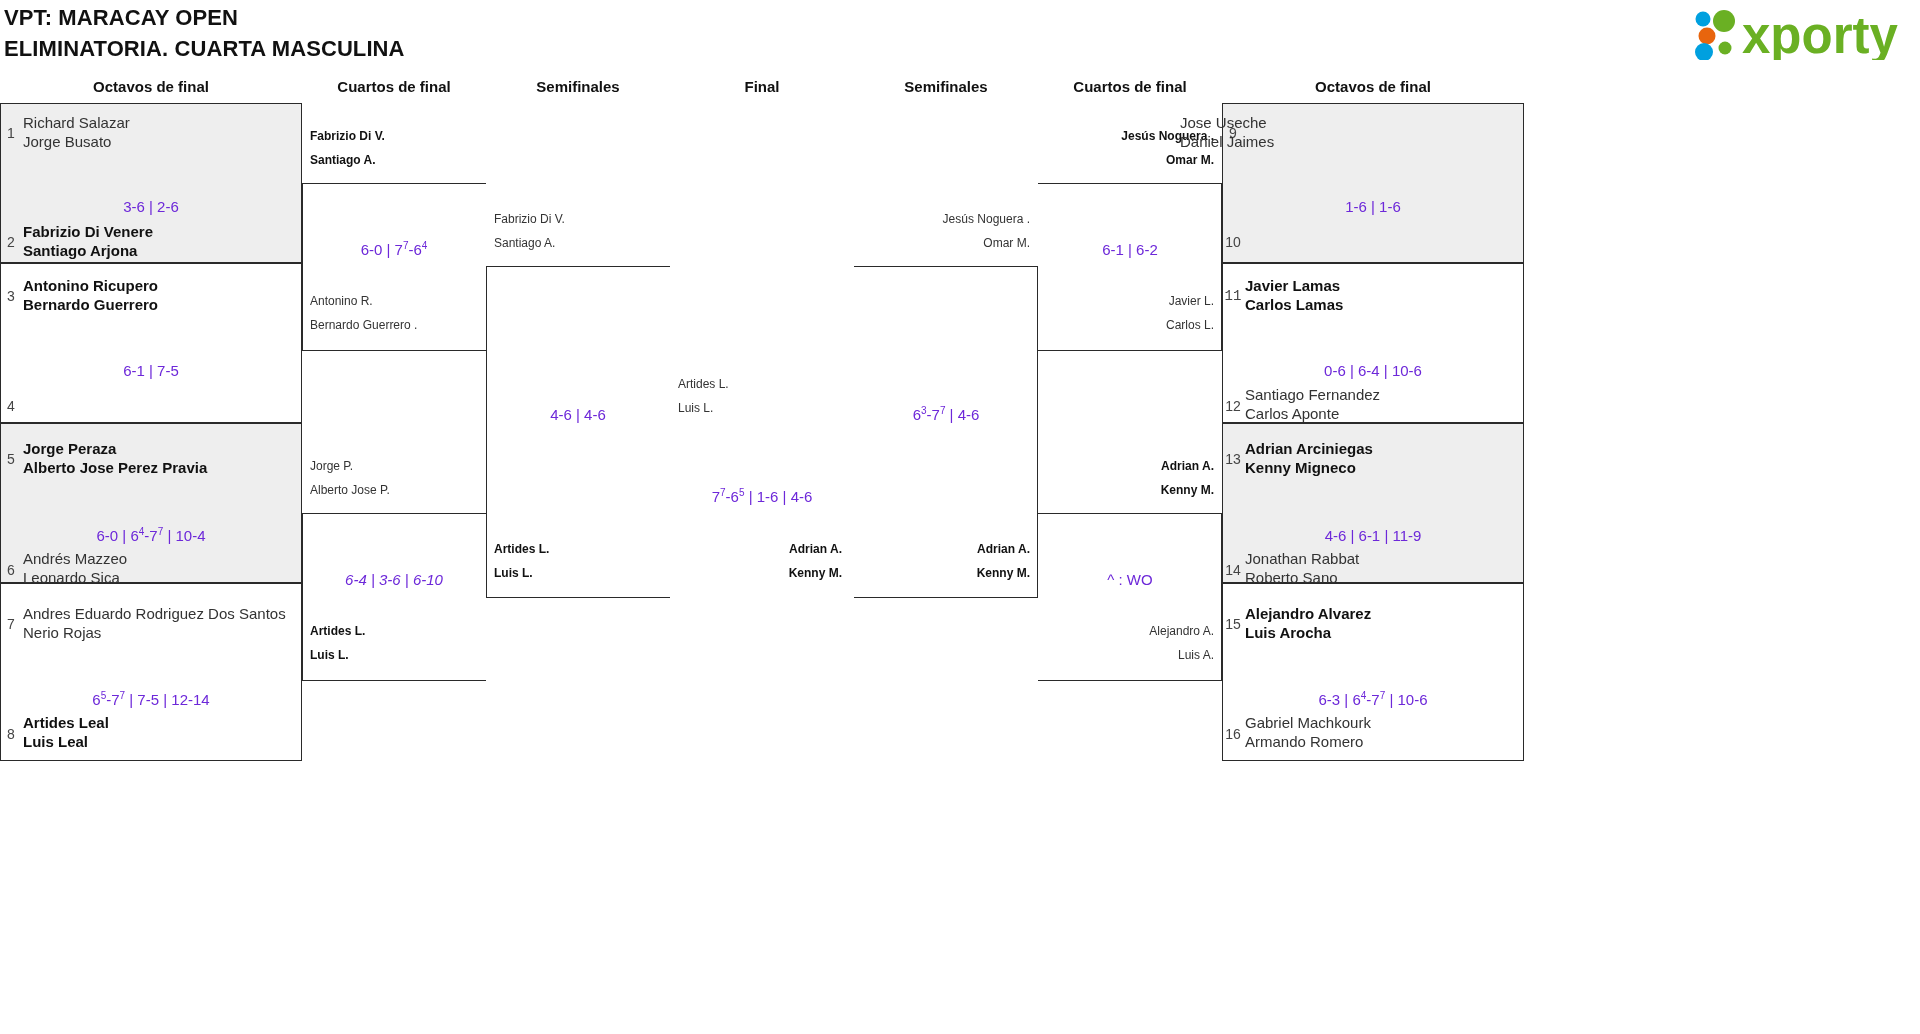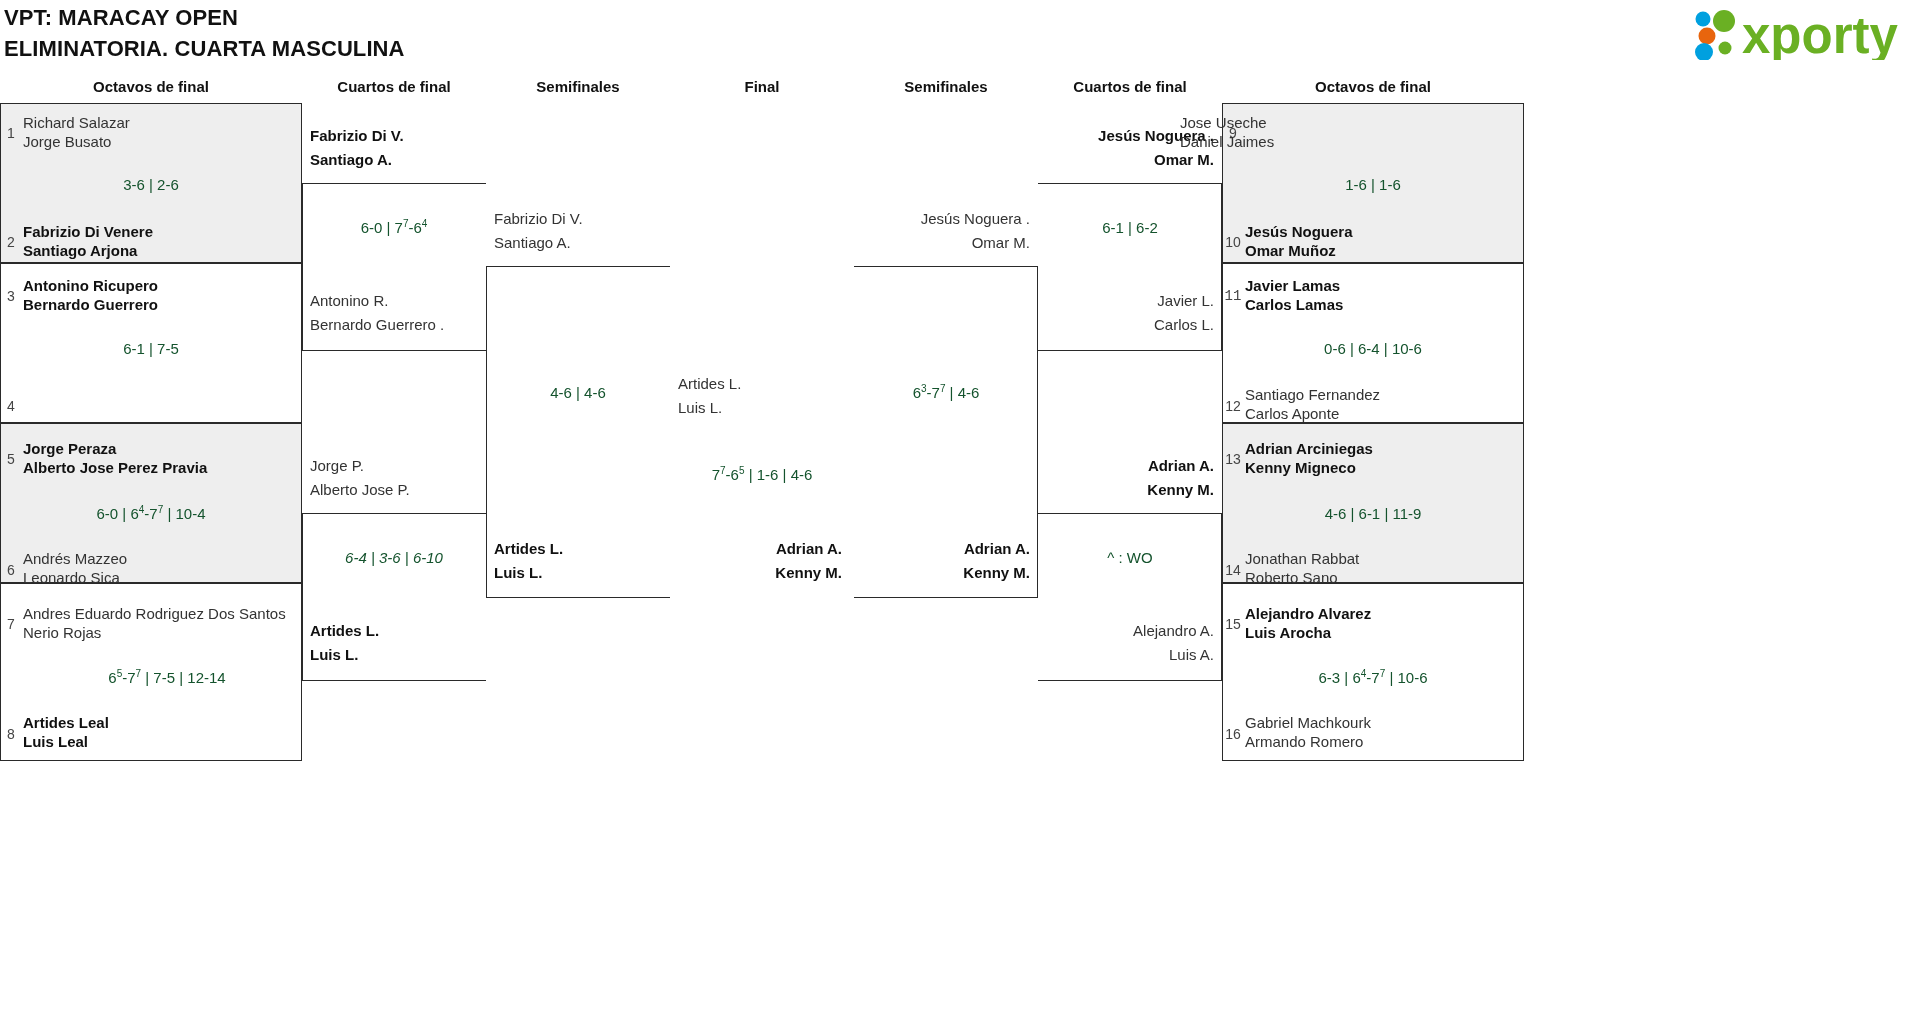--- a/index.html
+++ b/index.html
@@ -18,24 +18,24 @@
   
   #bracket{position:absolute;left:0;top:0;width:1920px;height:1034px;}
   .box{position:absolute;box-sizing:border-box;border:1px solid #2a2a2a;background:#ffffff;}
   .box.shaded{background:#eeeeee;}
   .conn{position:absolute;box-sizing:border-box;border:1px solid #2a2a2a;border-right:0;background:transparent;}
   .conn.right{border:1px solid #2a2a2a;border-left:0;}
   
   .slot{position:absolute;font-size:15px;line-height:22.5px;color:#333;white-space:nowrap;}
   .slot.win{font-weight:700;color:#111;}
   .seed{position:absolute;font-size:14px;color:#444;width:22px;text-align:center;}
-  .score{position:absolute;font-size:15px;color:#14532d;white-space:nowrap;}
+  .score{position:absolute;font-size:15px;color:#6d28d9;white-space:nowrap;margin-top:22px;}
   .score sup{font-size:10px;vertical-align:super;line-height:0;}
   
-  .adv{position:absolute;font-size:15px;line-height:24px;color:#333;white-space:nowrap;}
+  .adv{position:absolute;font-size:12px;line-height:24px;color:#333;white-space:nowrap;}
   .adv.win{font-weight:700;color:#111;}
   .adv.r{text-align:right;}
   .clip{position:absolute;overflow:hidden;}
 </style>
 </head>
 <body>
 
 <div id="header">
   <div id="title">
     <div>VPT: MARACAY OPEN</div>
@@ -98,21 +98,21 @@
   <div class="clip" style="left:23px;top:548px;width:278px;height:48px;">
     <div class="slot" style="left:0px;top:0px;">Andrés Mazzeo</div>
     <div class="slot" style="left:0px;top:19px;">Leonardo Sica</div>
   </div>
 
   <div class="seed" style="left:0px;top:616px;">7</div>
   <div class="clip" style="left:23px;top:603px;width:278px;height:48px;">
     <div class="slot" style="left:0px;top:0px;">Andres Eduardo Rodriguez Dos Santos</div>
     <div class="slot" style="left:0px;top:19px;">Nerio Rojas</div>
   </div>
-  <div class="score" style="left:0px;top:669px;width:302px;text-align:center;padding-left:16px;"><span>6<sup>5</sup>-7<sup>7</sup> | 7-5 | 12-14</span></div>
+  <div class="score" style="left:0px;top:669px;width:302px;text-align:center;"><span>6<sup>5</sup>-7<sup>7</sup> | 7-5 | 12-14</span></div>
   <div class="seed" style="left:0px;top:726px;">8</div>
   <div class="clip" style="left:23px;top:712px;width:278px;height:48px;">
     <div class="slot win" style="left:0px;top:0px;">Artides Leal</div>
     <div class="slot win" style="left:0px;top:19px;">Luis Leal</div>
   </div>
 
   <div class="conn" style="left:302px;top:183px;width:184px;height:168px;"></div>
   <div class="adv win" style="left:310px;top:124px;">
     <div>Fabrizio Di V.</div>
     <div>Santiago A.</div>
@@ -193,24 +193,20 @@
   <div class="box shaded" style="left:1222px;top:423px;width:302px;height:160px;"></div>
   <div class="box" style="left:1222px;top:583px;width:302px;height:178px;"></div>
 
   <div class="seed" style="left:1222px;top:125px;">9</div>
   <div class="clip" style="left:1180px;top:112px;width:278px;height:48px;">
     <div class="slot" style="left:0px;top:0px;">Jose Useche</div>
     <div class="slot" style="left:0px;top:19px;">Daniel Jaimes</div>
   </div>
   <div class="score" style="left:1222px;top:176px;width:302px;text-align:center;"><span>1-6 | 1-6</span></div>
   <div class="seed" style="left:1222px;top:234px;">10</div>
-  <div class="clip" style="left:1245px;top:221px;width:278px;height:48px;">
-    <div class="slot win" style="left:0px;top:0px;">Jesús Noguera</div>
-    <div class="slot win" style="left:0px;top:19px;">Omar Muñoz</div>
-  </div>
 
   <div class="seed" style="left:1222px;top:288px;font-family:Liberation Mono, monospace;">11</div>
   <div class="clip" style="left:1245px;top:275px;width:278px;height:48px;">
     <div class="slot win" style="left:0px;top:0px;">Javier Lamas</div>
     <div class="slot win" style="left:0px;top:19px;">Carlos Lamas</div>
   </div>
   <div class="score" style="left:1222px;top:340px;width:302px;text-align:center;"><span>0-6 | 6-4 | 10-6</span></div>
   <div class="seed" style="left:1222px;top:398px;">12</div>
   <div class="clip" style="left:1245px;top:384px;width:278px;height:48px;">
     <div class="slot" style="left:0px;top:0px;">Santiago Fernandez</div>

